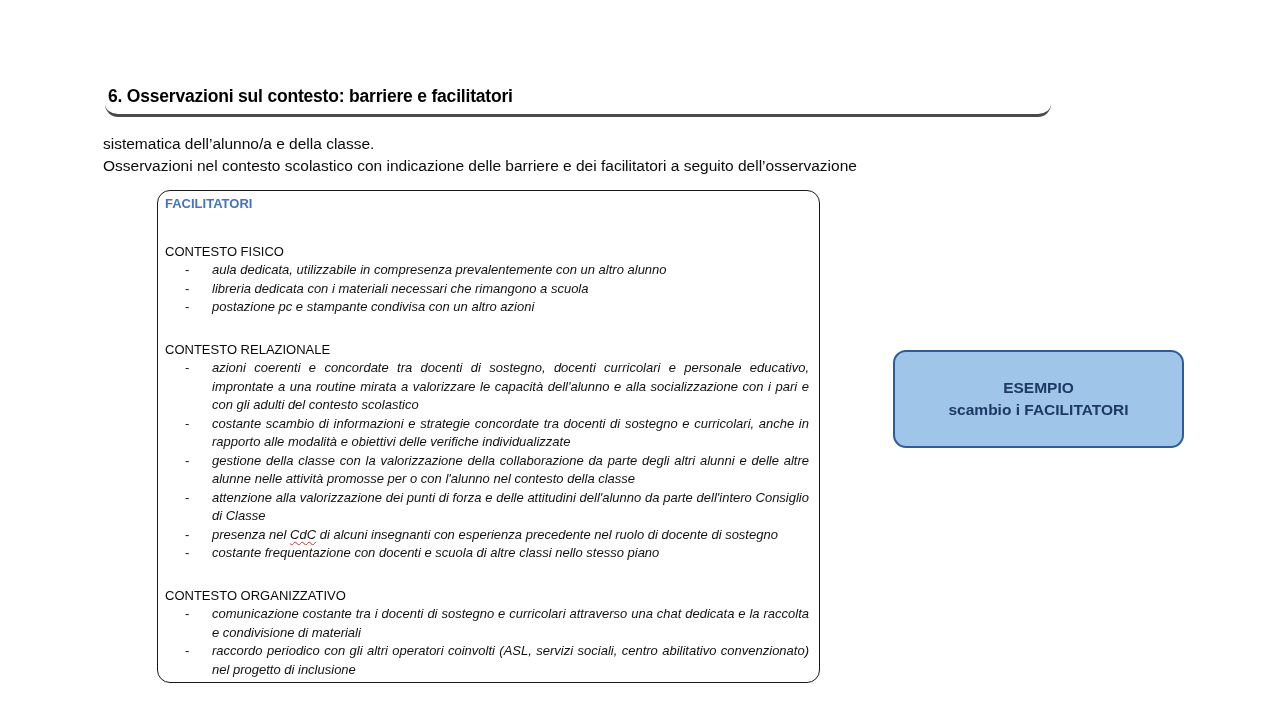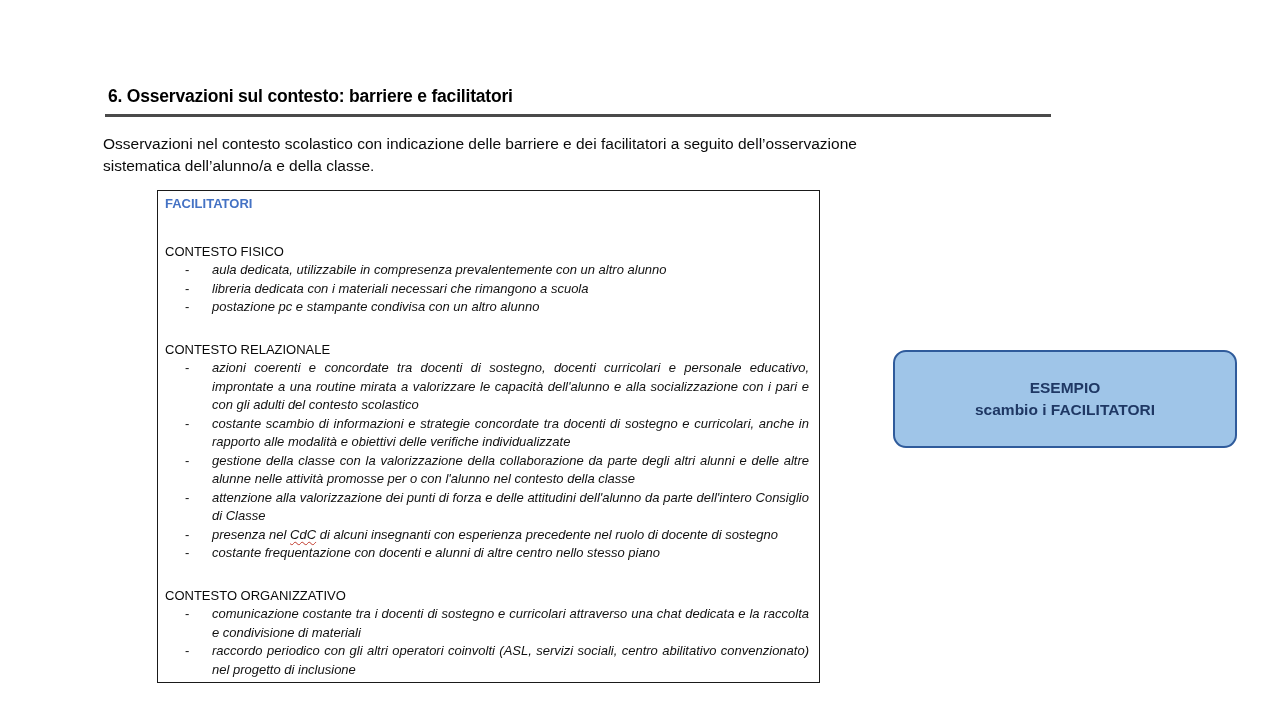--- a/index.html
+++ b/index.html
@@ -1,15 +1,15 @@
 <!DOCTYPE html>
 <html lang="it" style="--facilitatori-header: #4472C4; --title-rule: #4a4a4a; --box-border: #1a1a1a; --callout-fill: #9FC5E8; --callout-border: #2F5B9B; --callout-text: #1F3864; --squiggle: #c0392b;"><head>
 <meta charset="utf-8">
 <style>
-  * { margin: 0; padding: 0; box-sizing: border-box; }
+  * { margin: 0; padding: 0; box-sizing: border-box; border-radius: 13px; }
   html, body {
     width: 1280px; height: 720px;
     background: #ffffff;
     font-family: "Liberation Sans", sans-serif;
     color: #111;
     overflow: hidden;
     position: relative;
   }
   .page { position: absolute; inset: 0; }
 
@@ -55,60 +55,60 @@
     text-decoration-line: underline;
     text-decoration-style: wavy;
     text-decoration-color: var(--squiggle, #c0392b);
     text-decoration-thickness: 1px;
     text-underline-offset: 2px;
   }
 
   
   .callout {
     position: absolute; left: 893px; top: 350px;
-    width: 344px; height: 98px;
+    width: 291px; height: 98px;
     background: var(--callout-fill, #9FC5E8);
     border: 2px solid var(--callout-border, #2F5B9B);
     border-radius: 13px;
     color: var(--callout-text, #1F3864);
     font-weight: bold; font-size: 15.5px; line-height: 22px;
     display: flex; flex-direction: column;
     align-items: center; justify-content: center;
     text-align: left;
   }
 </style>
 </head>
 <body>
 
 <div class="page">
 
   <div class="title-wrap">
     <h1 class="page-title">6. Osservazioni sul contesto: barriere e facilitatori</h1>
   </div>
 
   <div class="intro">
+    <div>sistematica dell’alunno/a e della classe.</div>
     <div>Osservazioni nel contesto scolastico con indicazione delle barriere e dei facilitatori a seguito dell’osservazione</div>
-    <div>sistematica dell’alunno/a e della classe.</div>
   </div>
 
   <section class="fbox">
     <div class="fbox-header">FACILITATORI</div>
     <div>
         <div class="section-title first">CONTESTO FISICO</div>
         <div class="item">
           <span class="dash">-</span>
           <span class="item-text">aula dedicata, utilizzabile in compresenza prevalentemente con un altro alunno</span>
         </div>
         <div class="item">
           <span class="dash">-</span>
           <span class="item-text">libreria dedicata con i materiali necessari che rimangono a scuola</span>
         </div>
         <div class="item">
           <span class="dash">-</span>
-          <span class="item-text">postazione pc e stampante condivisa con un altro alunno</span>
+          <span class="item-text">postazione pc e stampante condivisa con un altro azioni</span>
         </div>
         <div class="section-title">CONTESTO RELAZIONALE</div>
         <div class="item">
           <span class="dash">-</span>
           <span class="item-text">azioni coerenti e concordate tra docenti di sostegno, docenti curricolari e personale educativo, improntate a una routine mirata a valorizzare le capacità dell'alunno e alla socializzazione con i pari e con gli adulti del contesto scolastico</span>
         </div>
         <div class="item">
           <span class="dash">-</span>
           <span class="item-text">costante scambio di informazioni e strategie concordate tra docenti di sostegno e curricolari, anche in rapporto alle modalità e obiettivi delle verifiche individualizzate</span>
         </div>
@@ -119,21 +119,21 @@
         <div class="item">
           <span class="dash">-</span>
           <span class="item-text">attenzione alla valorizzazione dei punti di forza e delle attitudini dell'alunno da parte dell'intero Consiglio di Classe</span>
         </div>
         <div class="item">
           <span class="dash">-</span>
           <span class="item-text">presenza nel <span class="squiggle">CdC</span> di alcuni insegnanti con esperienza precedente nel ruolo di docente di sostegno</span>
         </div>
         <div class="item">
           <span class="dash">-</span>
-          <span class="item-text">costante frequentazione con docenti e alunni di altre centro nello stesso piano</span>
+          <span class="item-text">costante frequentazione con docenti e scuola di altre classi nello stesso piano</span>
         </div>
         <div class="section-title">CONTESTO ORGANIZZATIVO</div>
         <div class="item">
           <span class="dash">-</span>
           <span class="item-text">comunicazione costante tra i docenti di sostegno e curricolari attraverso una chat dedicata e la raccolta e condivisione di materiali</span>
         </div>
         <div class="item">
           <span class="dash">-</span>
           <span class="item-text">raccordo periodico con gli altri operatori coinvolti (ASL, servizi sociali, centro abilitativo convenzionato) nel progetto di inclusione</span>
         </div>

